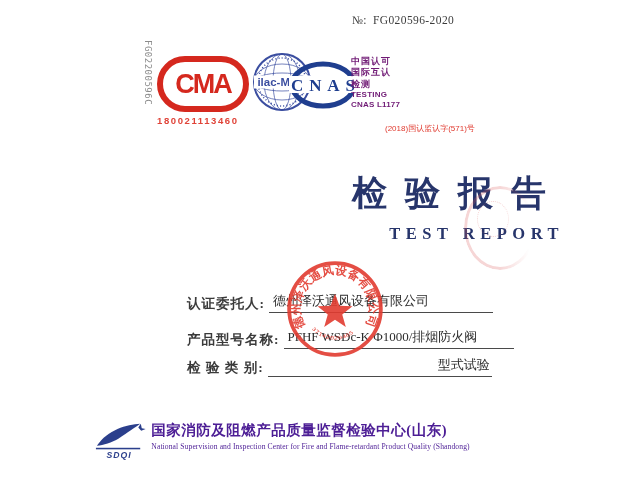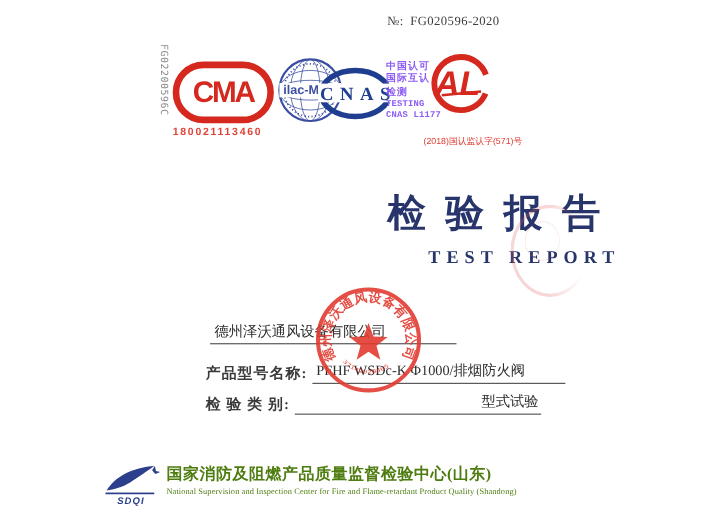--- a/index.html
+++ b/index.html
@@ -18,21 +18,21 @@
   .cma-wrap{position:absolute;left:157px;top:56px;width:92px;text-align:left;}
   .cma-badge{width:80px;height:44px;margin:0 auto;border:6px solid #d5281e;border-radius:28px;
              display:flex;align-items:center;justify-content:center;}
   .cma-badge span{font-family:"Liberation Sans",sans-serif;font-weight:900;font-size:27px;
                   color:#d5281e;letter-spacing:-2px;}
   .cma-num{margin-top:3px;font-family:"Liberation Sans",sans-serif;font-weight:bold;
            font-size:9.5px;color:#e04338;letter-spacing:1.6px;}
   .ilac{position:absolute;left:251px;top:51px;}
   .cnas{position:absolute;left:289px;top:61px;}
   .cnas-caption{position:absolute;left:351px;top:56px;line-height:1.25;
-                font-family:Liberation Mono, monospace;color:#8b5cf6;}
+                font-family:Liberation Sans, sans-serif;color:#701a75;}
   .cnas-caption .zh{font-size:9px;font-weight:bold;letter-spacing:1px;}
   .cnas-caption .en{font-size:8px;font-weight:bold;letter-spacing:.2px;}
   .cal{position:absolute;left:390px;top:47px;}
   .cal-caption{position:absolute;left:385px;top:99px;width:110px;font-size:8px;color:#e03a2f;
                font-family:"Liberation Sans",sans-serif;font-weight:normal;margin-top:24px;}
 
   
   .title{position:absolute;left:0;right:0;top:170px;text-align:right;color:#27356b;}
   .title-zh{font-size:35px;font-weight:bold;letter-spacing:18px;padding-left:18px;}
   .title-en{margin-top:7px;font-size:16.5px;font-weight:bold;letter-spacing:5.5px;padding-left:12px;}
@@ -52,21 +52,21 @@
             padding:0 2px 2px 4px;font-size:13px;color:#2c2c2c;white-space:nowrap;}
   .row1{top:292px;} .row2{top:328px;} .row3{top:352px;text-align:right;}
   .row2 .val{width:224px;}
 
   
   .stamp{position:absolute;left:284px;top:258px;width:102px;height:102px;opacity:.9;}
 
   
   .footer{position:absolute;left:0;right:0;top:421px;display:flex;justify-content:center;
           align-items:flex-start;}
-  .footer-text{margin-left:5px;color:#4d7c0f;}
+  .footer-text{margin-left:5px;color:#4c1d95;}
   .footer-zh{font-size:14.5px;font-weight:bold;letter-spacing:.5px;white-space:nowrap;}
   .footer-en{margin-top:2px;font-size:7.6px;letter-spacing:.1px;white-space:nowrap;}
 </style>
 </head>
 <body>
 
 <div class="page">
 
   <div class="report-no">
     <span>№:</span><span class="num">FG020596-2020</span>
@@ -103,39 +103,33 @@
   </div>
 
   <div class="cnas-caption">
     <div class="zh">中国认可</div>
     <div class="zh">国际互认</div>
     <div class="zh">检测</div>
     <div class="en">TESTING</div>
     <div class="en">CNAS L1177</div>
   </div>
 
-  <div class="cal">
-    <svg width="58" height="58" viewBox="0 0 60 60">
-      <circle cx="30" cy="30" r="25" fill="none" stroke="#d5281e" stroke-width="5.5" stroke-dasharray="138 19.1" stroke-dashoffset="-9.5"></circle>
-      <text x="27" y="41" text-anchor="middle" font-family="Liberation Sans, sans-serif" font-size="32" font-weight="bold" font-style="italic" fill="#d5281e">AL</text>
-      <path d="M12 41 L49 37.5" stroke="#d5281e" stroke-width="2.4" fill="none"></path>
-    </svg>
-  </div>
   <div class="cal-caption">(2018)国认监认字(571)号</div>
 
   <div class="title">
     <div class="title-zh">检验报告</div>
     <div class="title-en">TEST REPORT</div>
   </div>
 
   <div class="ghost-stamp">
       <i></i>
     </div>
 
   <div class="row row1">
+    <span class="lbl">认证委托人:</span>
     <span class="val">德州泽沃通风设备有限公司</span>
   </div>
   <div class="row row2">
     <span class="lbl">产品型号名称:</span>
     <span class="val">PFHF WSDc-K Φ1000/排烟防火阀</span>
   </div>
   <div class="row row3" style="top:356px">
     <span class="lbl">检 验 类 别:</span>
     <span class="val">型式试验</span>
   </div>

